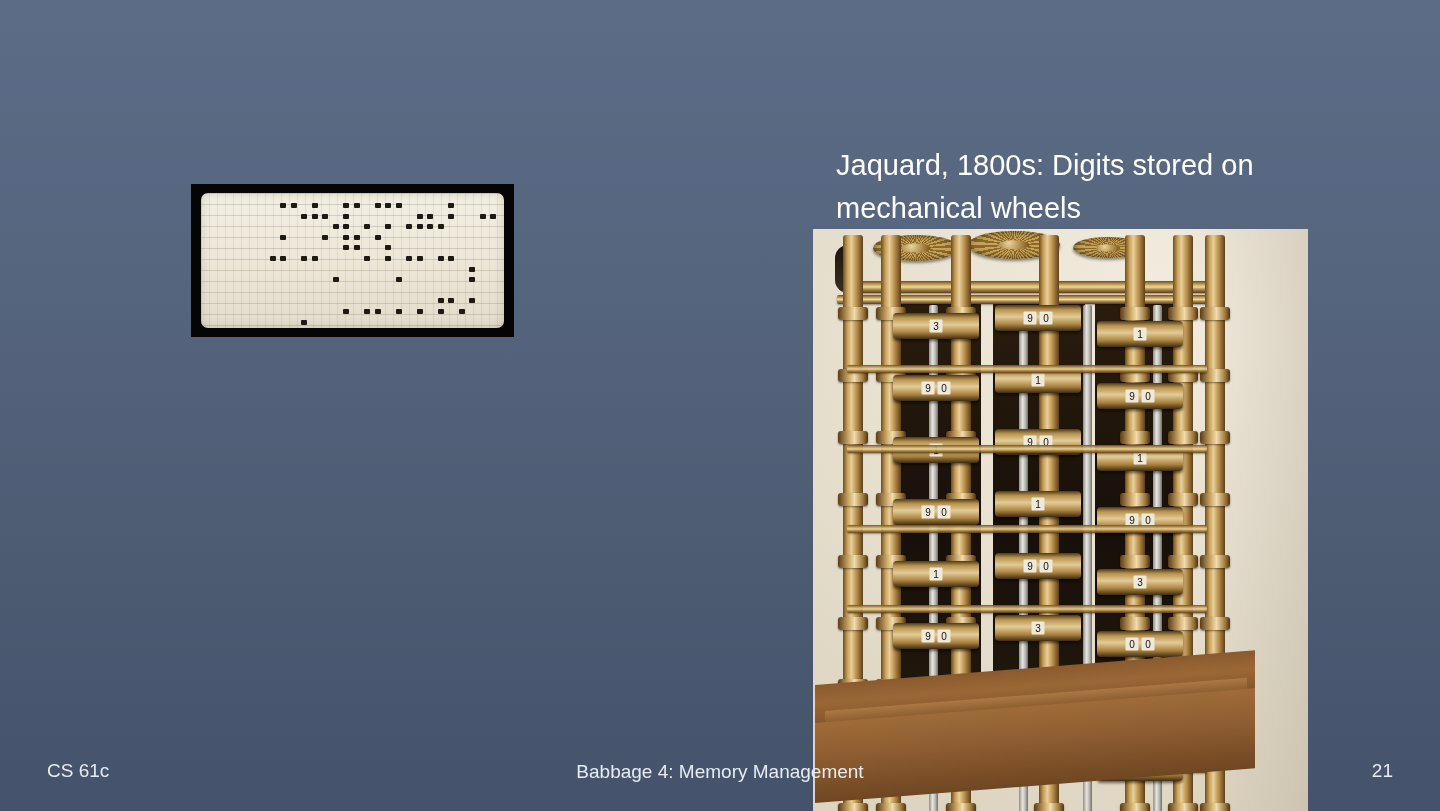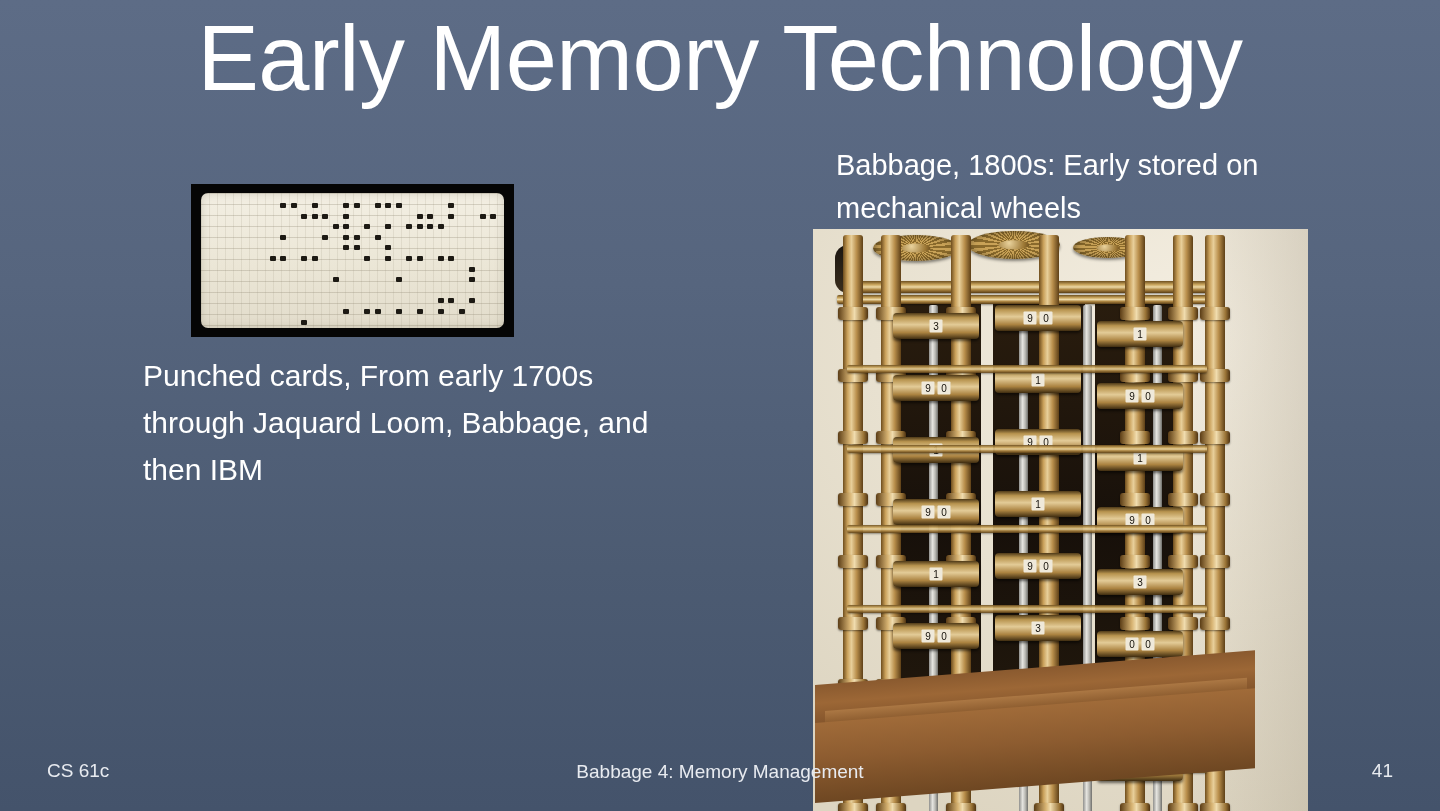--- a/index.html
+++ b/index.html
@@ -269,21 +269,20 @@
     color: #e8ebf0;
     font-size: 19px;
     font-weight: 400;
   }
 </style>
 </head>
 <body>
 
 <div class="slide">
 
-  <div class="title">Early Memory Technology</div>
 
   <div class="punchcard-frame">
     <div class="punchcard" id="punchcard">
         <div class="punch" style="left: 79px; top: 10px;"></div>
         <div class="punch" style="left: 89.5px; top: 10px;"></div>
         <div class="punch" style="left: 110.5px; top: 10px;"></div>
         <div class="punch" style="left: 142px; top: 10px;"></div>
         <div class="punch" style="left: 152.5px; top: 10px;"></div>
         <div class="punch" style="left: 173.5px; top: 10px;"></div>
         <div class="punch" style="left: 184px; top: 10px;"></div>
@@ -335,23 +334,22 @@
         <div class="punch" style="left: 163px; top: 116px;"></div>
         <div class="punch" style="left: 173.5px; top: 116px;"></div>
         <div class="punch" style="left: 194.5px; top: 116px;"></div>
         <div class="punch" style="left: 215.5px; top: 116px;"></div>
         <div class="punch" style="left: 236.5px; top: 116px;"></div>
         <div class="punch" style="left: 257.5px; top: 116px;"></div>
         <div class="punch" style="left: 100px; top: 126.6px;"></div>
       </div>
   </div>
 
-  <div class="left-caption">Punched cards, From early 1700s through Jaquard Loom, Babbage, and then IBM</div>
-
-  <div class="right-caption">Babbage, 1800s: Early stored on mechanical wheels</div>
+
+  <div class="right-caption">Jaquard, 1800s: Digits stored on mechanical wheels</div>
 
   <div class="engine-photo">
     <div class="wall"></div>
     <div class="wall-shadow"></div>
 
     <div class="engine" id="engine">
       <div class="handle"></div>
     <div class="dark-bay" style="left: 58px; top: 60px; width: 90px; height: 470px;"></div>
         <div class="dark-bay" style="left: 160px; top: 60px; width: 92px; height: 470px;"></div>
         <div class="dark-bay" style="left: 262px; top: 60px; width: 92px; height: 470px;"></div>
@@ -595,15 +593,15 @@
 
     <div class="base">
       <div class="top-face"></div>
       <div class="lip"></div>
       <div class="front-face"></div>
     </div>
   </div>
 
   <div class="footer-left">CS 61c</div>
   <div class="footer-center">Babbage 4: Memory Management</div>
-  <div class="footer-page">41</div>
+  <div class="footer-page">21</div>
 
 </div>
 
 </body></html>

